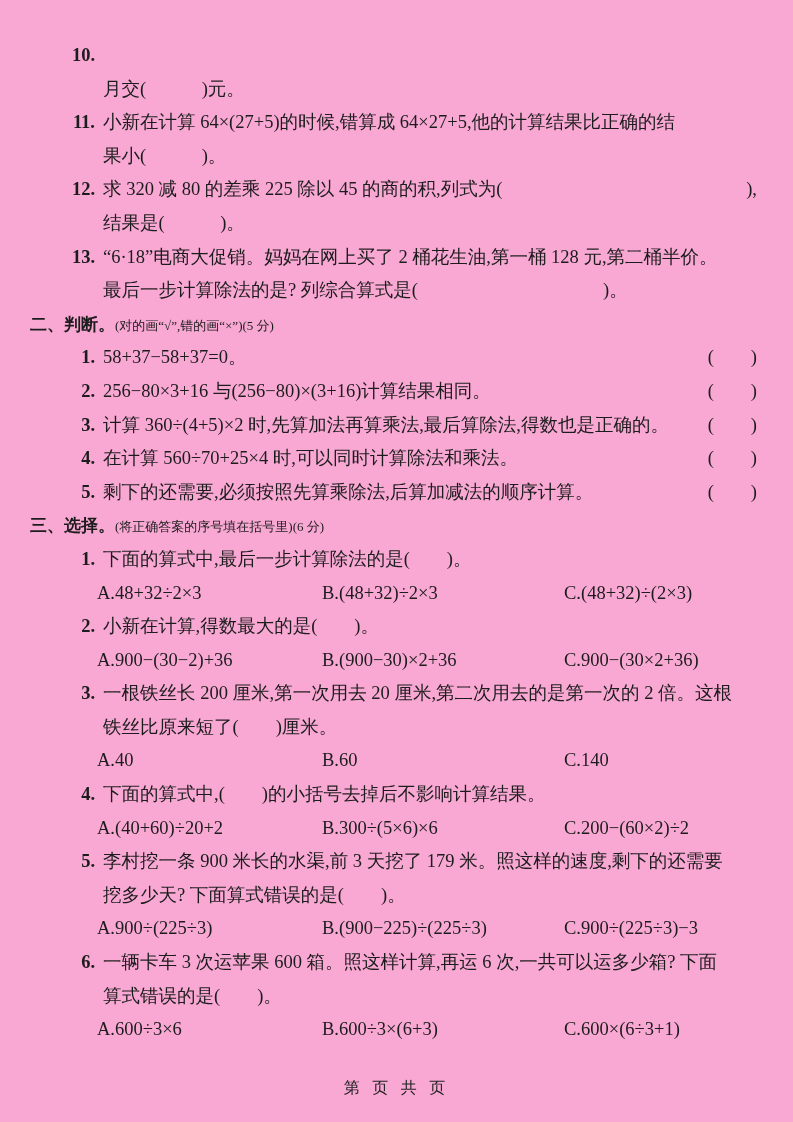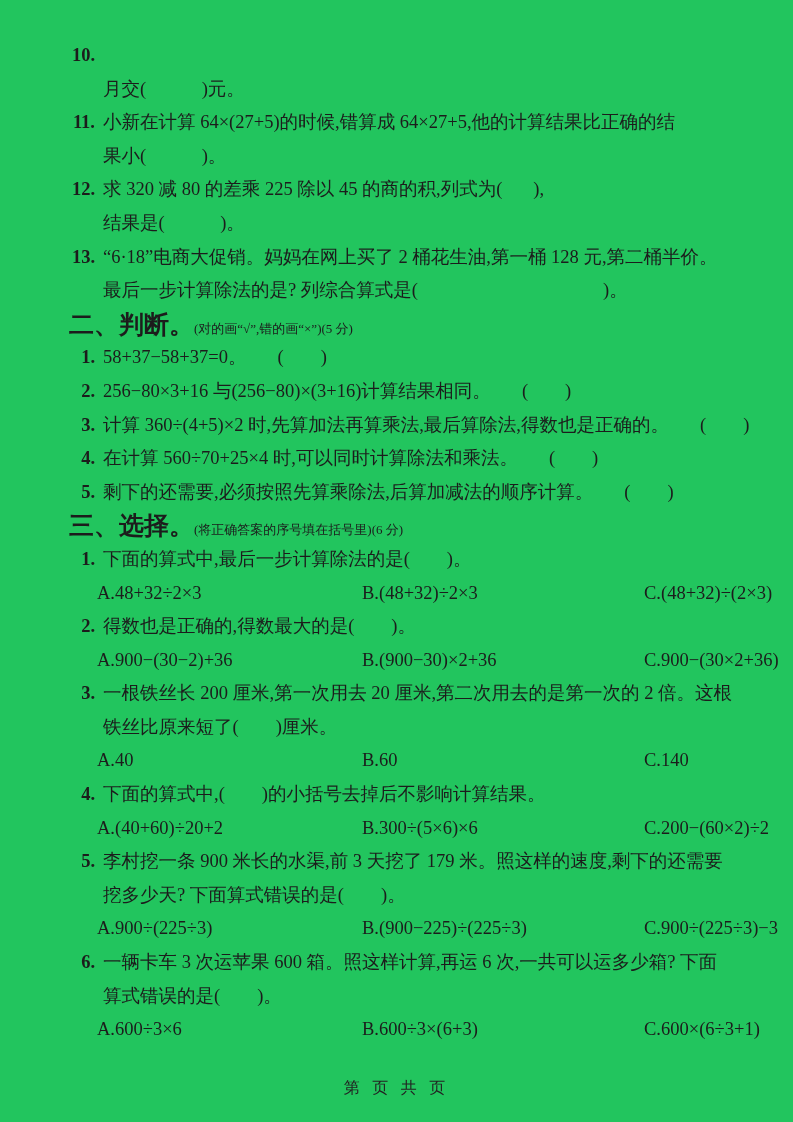--- a/index.html
+++ b/index.html
@@ -1,20 +1,20 @@
 <!DOCTYPE html>
 <html><head>
 <meta charset="utf-8">
 <style>
   html,body{margin:0;padding:0;background:#e8e8e8;}
   .page{
     position:relative;
     width:793px;height:1122px;
     margin:0 auto;
-    background:#22c55e;
+    background:#f9a8d4;
     color:#1c1c1c;
     font-family:"Liberation Serif","DejaVu Serif",serif;
     font-size:18.5px;
     box-sizing:border-box;
     padding-top:39px;
     overflow:hidden;
   }
   .line{
     position:relative;
     line-height:33.6px;
@@ -23,29 +23,28 @@
     padding-right:36px;
     white-space:nowrap;
   }
   .qnum{
     position:absolute;
     left:0;top:0;
     width:95px;
     text-align:right;
     font-weight:bold;
   }
-  .split{display:flex;gap:31px;}
+  .split{display:flex;justify-content:space-between;gap:31px;}
   .sec{padding-left:30px;}
-  .sec-main{font-weight:bold;font-size:25px;margin-left:39px;}
+  .sec-main{font-weight:bold;font-size:17px;}
   .sec-note{font-size:13px;}
   .opts{
     display:grid;
     grid-template-columns:225px 242px 1fr;
     padding-left:97px;
-    gap:40px;
   }
   .footer{
     margin-top:30px;
     text-align:center;
     font-size:16px;
     letter-spacing:4px;
     line-height:22px;
     color:#222;
     font-family:"Liberation Sans","DejaVu Sans",sans-serif;
   }
@@ -143,21 +142,21 @@
       <div class="line opts">
         <span>A.48+32÷2×3</span>
         <span>B.(48+32)÷2×3</span>
         <span>C.(48+32)÷(2×3)</span>
       </div>
     </div>
 
     <div>
       <div class="line">
         <span class="qnum">2.</span>
-        <span>得数也是正确的,得数最大的是(　　)。</span>
+        <span>小新在计算,得数最大的是(　　)。</span>
       </div>
       <div class="line opts">
         <span>A.900−(30−2)+36</span>
         <span>B.(900−30)×2+36</span>
         <span>C.900−(30×2+36)</span>
       </div>
     </div>
 
     <div>
       <div class="line">

